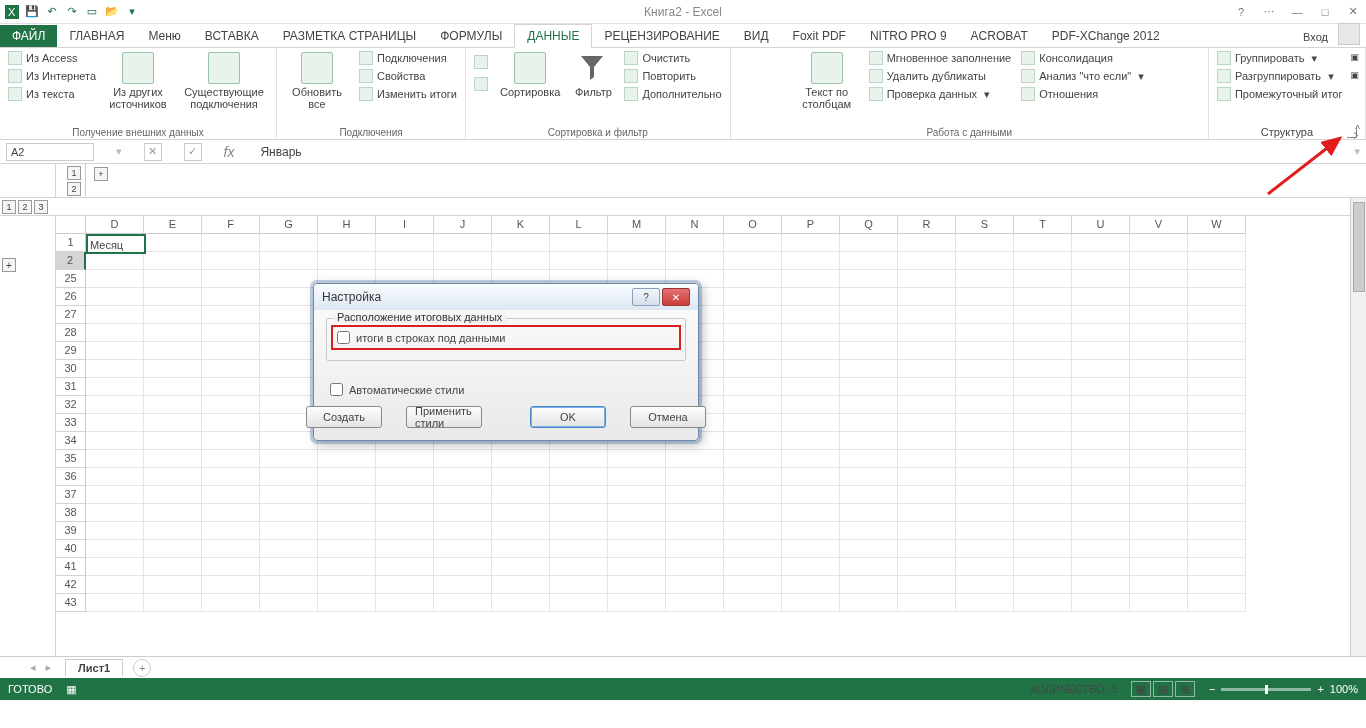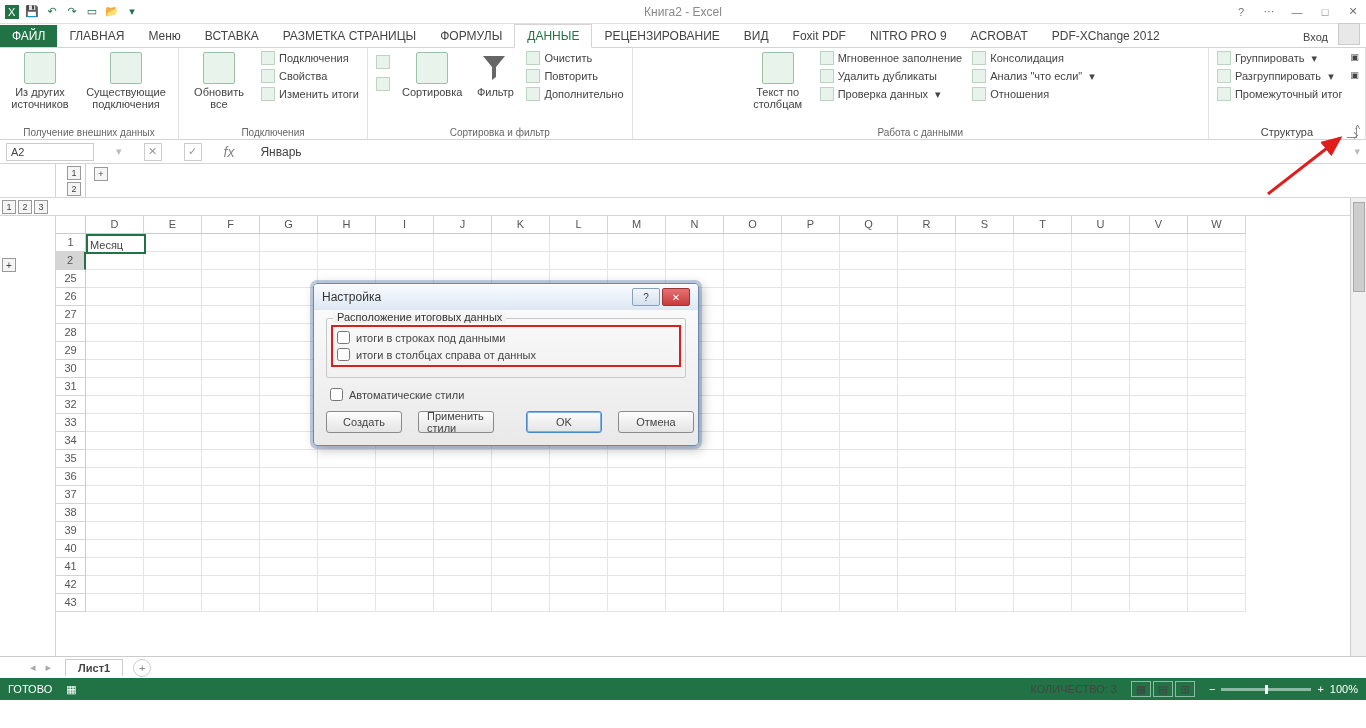--- a/index.html
+++ b/index.html
@@ -66,26 +66,26 @@
 .status .zoom{display:flex;align-items:center;gap:6px}
 .status .ztrack{width:90px;height:3px;background:rgba(255,255,255,.5);position:relative}
 .status .zthumb{position:absolute;left:44px;top:-3px;width:3px;height:9px;background:#fff}
 .dialog{position:absolute;left:313px;top:283px;width:386px;background:linear-gradient(#fdfdfd,#e9e9e9);border:1px solid #6b8aab;box-shadow:0 0 0 3px rgba(80,120,170,.35),3px 3px 12px rgba(0,0,0,.3);border-radius:4px}
 .dialog .titlebar{height:26px;display:flex;align-items:center;padding:0 8px;background:linear-gradient(#fafcff,#dde7f3);border-radius:4px 4px 0 0}
 .dialog .titlebar .dt{font-size:12px;color:#333}
 .dialog .titlebar .dbtns{margin-left:auto;display:flex;gap:2px}
 .dialog .dbtn{width:28px;height:18px;border:1px solid #8aa0ba;border-radius:2px;background:linear-gradient(#f2f6fb,#d5e1ef);display:flex;align-items:center;justify-content:center;font-size:10px}
 .dialog .dbtn.close{background:linear-gradient(#e57373,#c83b3b);color:#fff;border-color:#9c3434}
 .dialog .content{padding:8px 12px 12px}
-.fieldset{border:1px solid #c8c8c8;border-radius:2px;padding:8px 8px 6px;margin-bottom:8px;position:relative}
+.fieldset{border:1px solid #c8c8c8;border-radius:2px;padding:8px 8px 6px;margin-bottom:20px;position:relative}
 .fieldset .legend{position:absolute;top:-8px;left:6px;background:linear-gradient(#f7f7f7,#f0f0f0);padding:0 4px;font-size:11px;color:#333}
 .chk{display:flex;align-items:center;gap:6px;padding:2px 0;font-size:11px}
 .chk input{width:13px;height:13px}
 .redbox{border:2px solid #d92020;padding:2px 4px;margin:-2px -4px 4px -4px}
-.dbuttons{display:flex;gap:16px;justify-content:flex-start;margin-top:6px}
+.dbuttons{display:flex;gap:24px;justify-content:center;margin-top:6px}
 .dbuttons .b{min-width:76px;height:22px;border:1px solid #8a8a8a;border-radius:3px;background:linear-gradient(#fdfdfd,#e4e4e4);font-size:11px;display:flex;align-items:center;justify-content:center;padding:0 8px}
 .dbuttons .b.def{border:1px solid #4a87c7;box-shadow:0 0 0 1px #7bb1e8 inset}
 .dbuttons .gap{flex:1}
 .arrow{position:absolute;pointer-events:none}
 svg{display:block}
 </style>
 </head>
 <body>
 
 <div class="qat">
@@ -123,20 +123,34 @@
   <div class="tab">NITRO PRO 9</div>
   <div class="tab">ACROBAT</div>
   <div class="tab">PDF-XChange 2012</div>
   <div class="signin">Вход</div>
   <div class="avatar"></div>
 </div>
 
 <div class="ribbon">
   <div class="group">
     <div class="body">
+      <div class="col">
+        <div class="sml">
+            <span class="si"></span>
+            <span>Из Access</span>
+          </div>
+        <div class="sml">
+            <span class="si"></span>
+            <span>Из Интернета</span>
+          </div>
+        <div class="sml">
+            <span class="si"></span>
+            <span>Из текста</span>
+          </div>
+      </div>
       <div class="vbtn">
           <div class="bigico"></div>
           <span style="text-align:center;max-width:60px">Из других источников</span>
         </div>
       <div class="vbtn">
           <div class="bigico"></div>
           <span style="text-align:center;max-width:84px">Существующие подключения</span>
         </div>
     </div>
     <div class="label">Получение внешних данных</div>
@@ -848,24 +862,20 @@
     </div>
   </div>
   <div class="content">
     <div class="fieldset">
       <div class="legend">Расположение итоговых данных</div>
       <div class="redbox">
         <label class="chk">
             <input type="checkbox" style="">
             <span>итоги в строках под данными</span>
           </label>
-        <label class="chk">
-            <input type="checkbox" style="">
-            <span>итоги в столбцах справа от данных</span>
-          </label>
       </div>
     </div>
     <label class="chk" style="margin:0 0 8px 4px">
         <input type="checkbox" style="">
         <span>Автоматические стили</span>
       </label>
     <div class="dbuttons">
       <div class="b">Создать</div>
       <div class="b">Применить стили</div>
       <div class="gap"></div>

